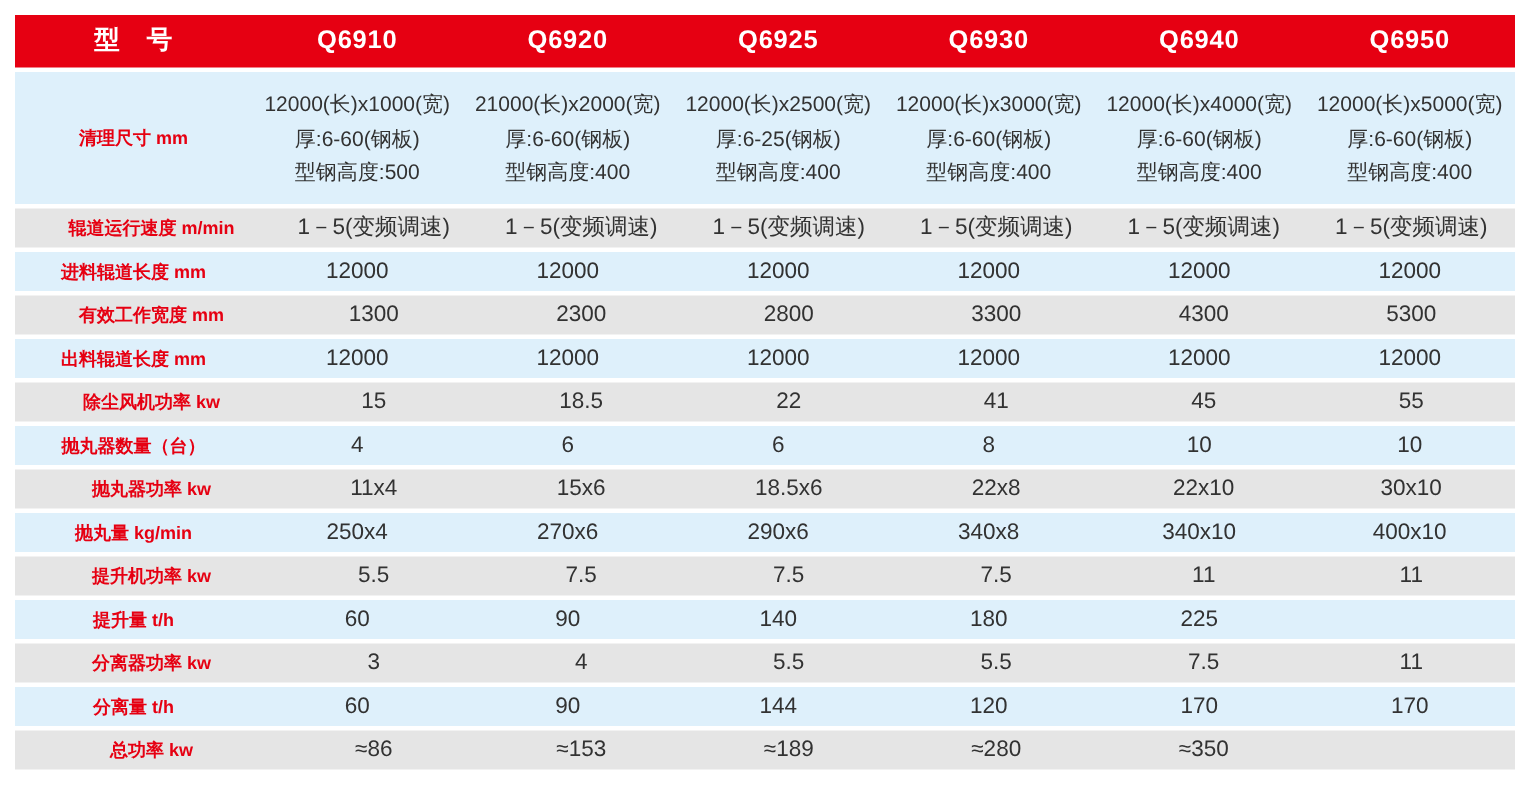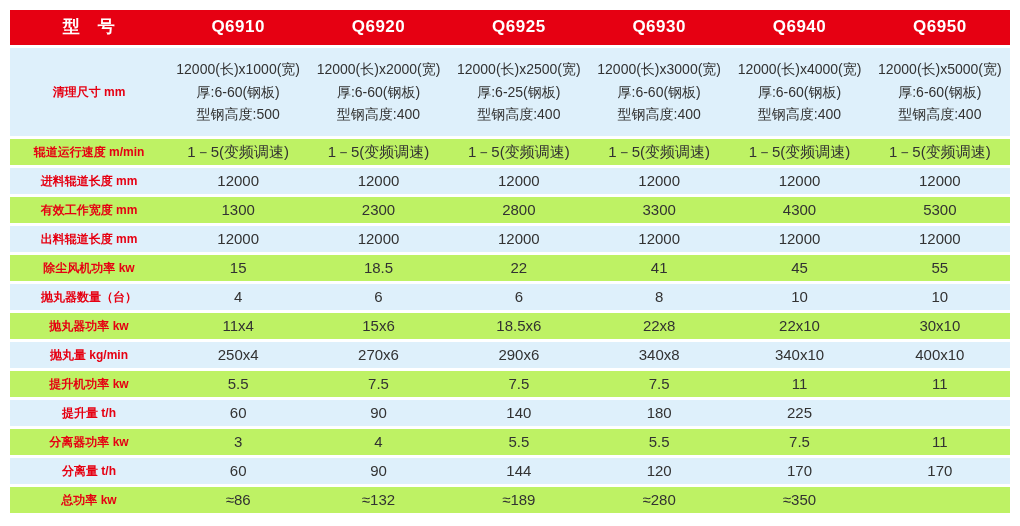--- a/index.html
+++ b/index.html
@@ -37,21 +37,21 @@
     font-size: 17px;
     letter-spacing: 0.5px;
   }
   .row.r {
     height: 26px;
   }
   .row.r1 {
     height: 88px;
   }
   .row.light { background: #def0fb; }
-  .row.dark  { background: #bef264; }
+  .row.dark  { background: #e5e5e5; padding-left: 12px; }
   .cell {
     text-align: center;
     font-size: 15px;
     color: #323232;
     line-height: 1.2;
     white-space: nowrap;
     overflow: visible;
   }
   .cell.label {
     color: #e60012;
@@ -79,21 +79,21 @@
         <div class="cell">Q6950</div>
       </div>
       <div class="row r light r1">
         <div class="cell label">清理尺寸  mm</div>
         <div class="cell value multi">
           <div>12000(长)x1000(宽)</div>
           <div>厚:6-60(钢板)</div>
           <div>型钢高度:500</div>
         </div>
         <div class="cell value multi">
-          <div>12000(长)x2000(宽)</div>
+          <div>21000(长)x2000(宽)</div>
           <div>厚:6-60(钢板)</div>
           <div>型钢高度:400</div>
         </div>
         <div class="cell value multi">
           <div>12000(长)x2500(宽)</div>
           <div>厚:6-25(钢板)</div>
           <div>型钢高度:400</div>
         </div>
         <div class="cell value multi">
           <div>12000(长)x3000(宽)</div>
@@ -214,19 +214,19 @@
         <div class="cell value">60</div>
         <div class="cell value">90</div>
         <div class="cell value">144</div>
         <div class="cell value">120</div>
         <div class="cell value">170</div>
         <div class="cell value">170</div>
       </div>
       <div class="row r dark">
         <div class="cell label">总功率  kw</div>
         <div class="cell value">≈86</div>
-        <div class="cell value">≈132</div>
+        <div class="cell value">≈153</div>
         <div class="cell value">≈189</div>
         <div class="cell value">≈280</div>
         <div class="cell value">≈350</div>
       </div>
     </div>
 </div>
 
 </body></html>

